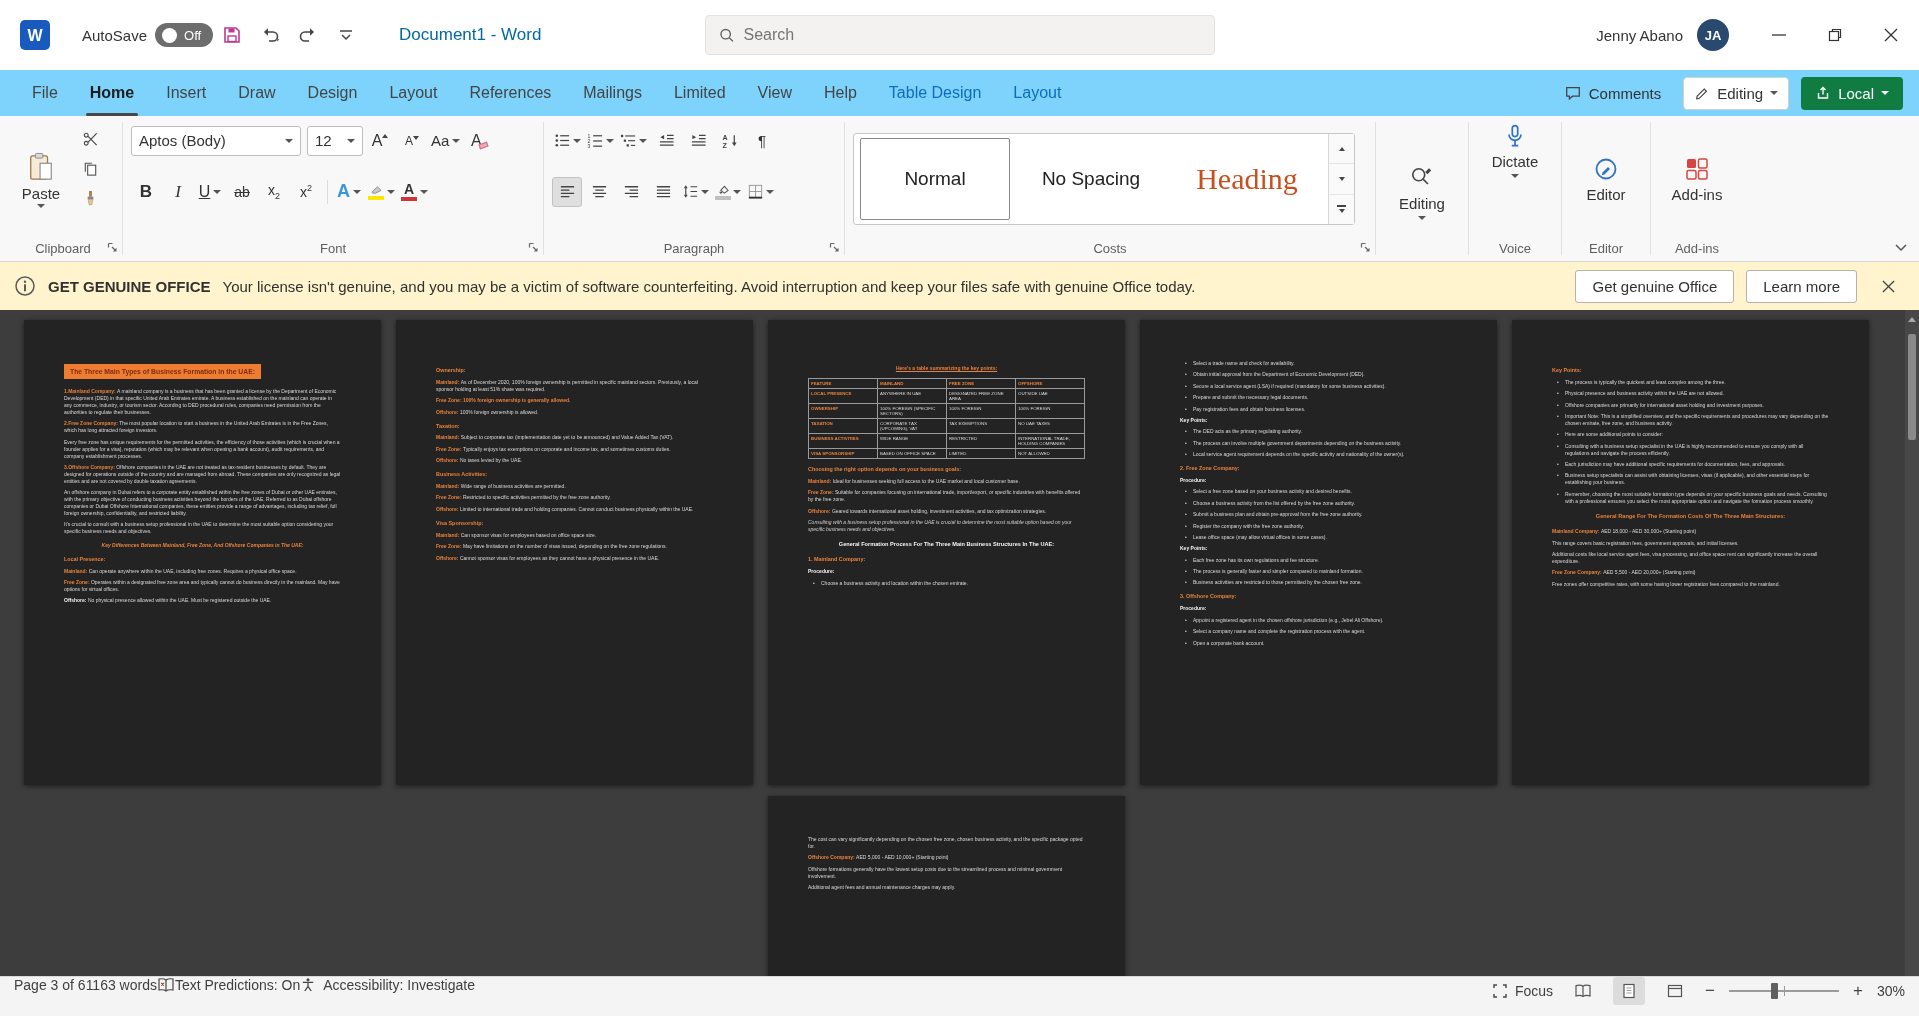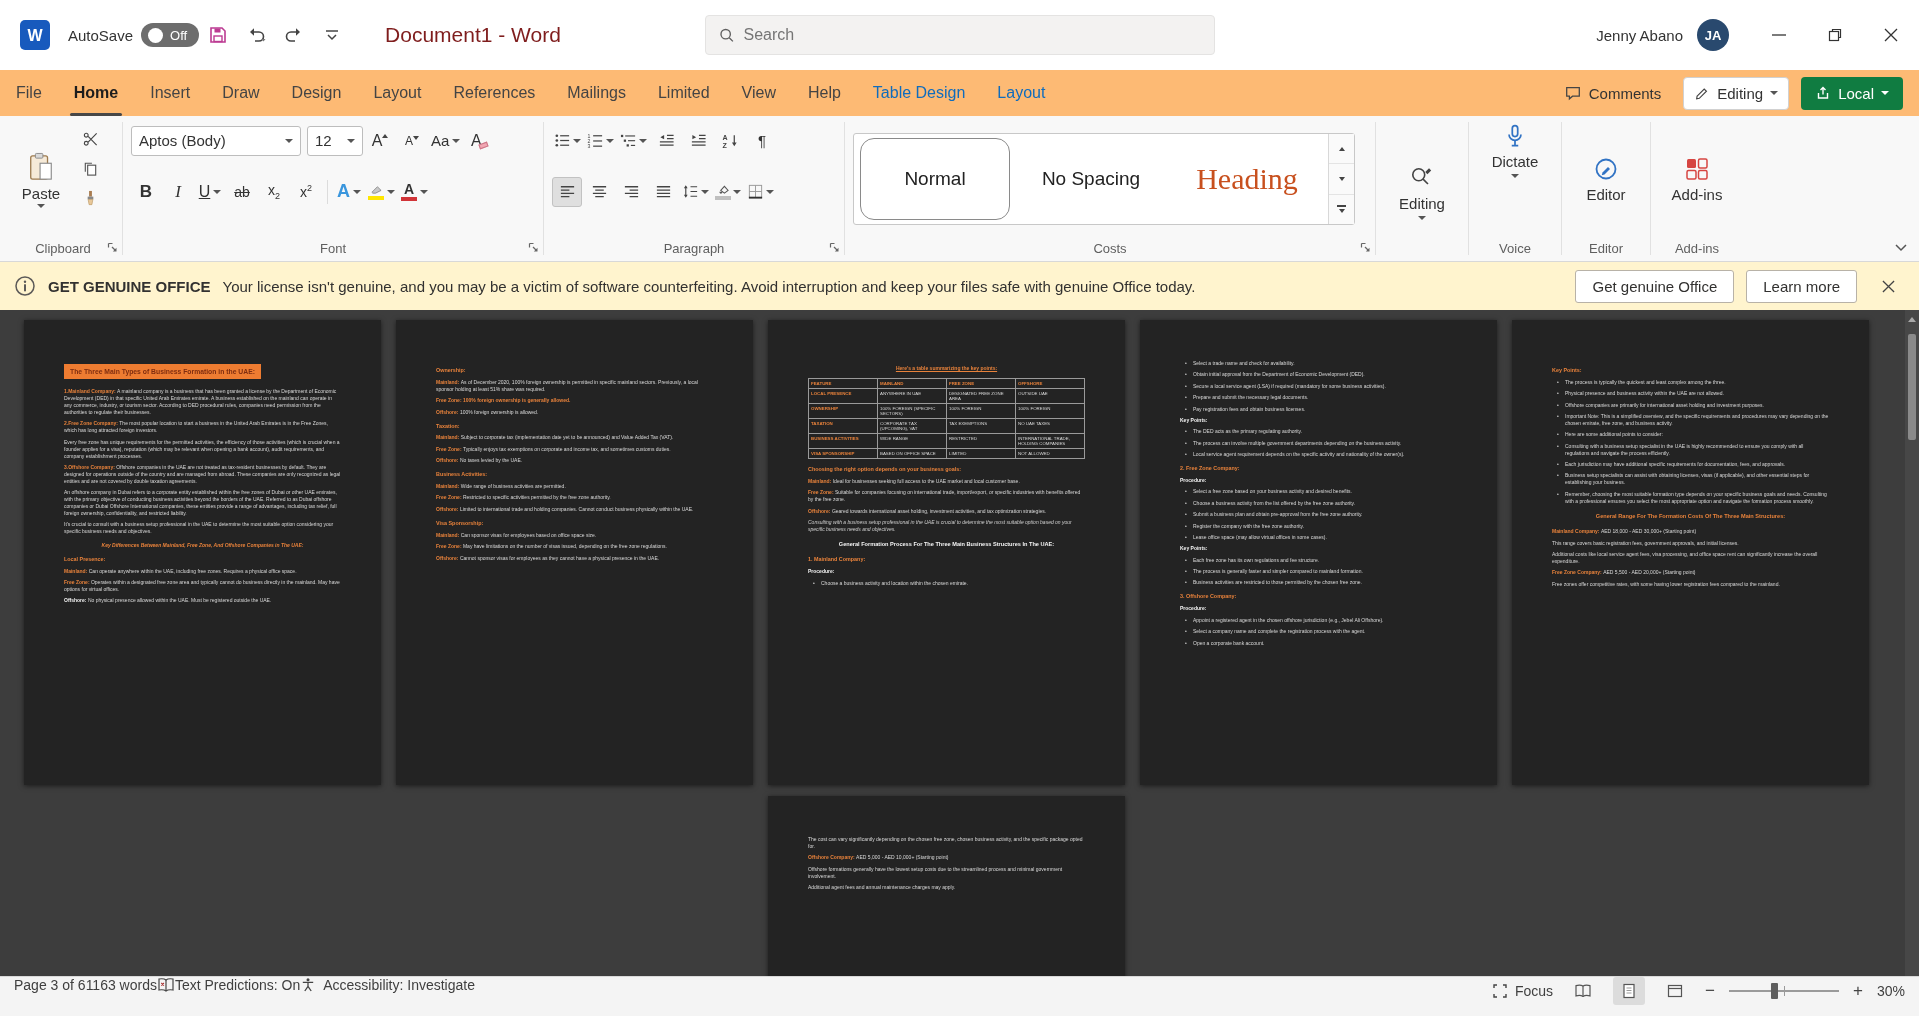--- a/index.html
+++ b/index.html
@@ -2,35 +2,35 @@
 <html><head>
 <meta charset="utf-8">
 <style>
   *{margin:0;padding:0;box-sizing:border-box}
   html,body{width:1919px;height:1016px;overflow:hidden;font-family:"Liberation Sans",sans-serif;background:#fff}
   .app{width:1919px;height:1016px;display:flex;flex-direction:column}
 
   
   .titlebar{height:70px;background:#fff;display:flex;align-items:center;padding-left:16px;position:relative;flex:none}
   .tb-ic{display:flex;align-items:center;justify-content:center;width:38px;height:38px;border-radius:4px}
-  .autosave{display:flex;align-items:center;gap:8px;margin-left:14px}
+  .autosave{display:flex;align-items:center;gap:8px;margin-left:28px}
   .autosave-label{font-size:15px;color:#333}
   .toggle{width:58px;height:24px;background:#6d6d6d;border-radius:12px;display:flex;align-items:center;padding:0 7px;gap:7px}
   .knob{width:15px;height:15px;background:#fff;border-radius:50%}
   .toggle-text{color:#fff;font-size:13px}
-  .doc-title{font-size:21px;color:#7f1d1d;margin-left:34px;white-space:nowrap}
+  .doc-title{font-size:17px;color:#0369a1;margin-left:34px;white-space:nowrap}
   .searchbox{position:absolute;left:50%;transform:translateX(-50%);top:15px;width:510px;height:40px;background:#f3f2f1;border:1px solid #e4e3e2;border-radius:4px;display:flex;align-items:center;padding:0 12px;gap:9px}
   .searchbox input{border:none;outline:none;background:transparent;font-size:16px;color:#555;width:100%;font-family:Liberation Sans, sans-serif}
   .tb-right{margin-left:auto;display:flex;align-items:center}
   .username{font-size:15px;color:#333;margin-right:14px}
   .avatar{width:32px;height:32px;border-radius:50%;background:#29496e;color:#fff;font-size:13px;font-weight:bold;display:flex;align-items:center;justify-content:center;margin-right:22px}
   .winbtn{width:56px;height:70px;display:flex;align-items:center;justify-content:center}
 
   
-  .tabrow{height:46px;display:flex;align-items:stretch;padding-left:0;background:#fdba74;flex:none}
+  .tabrow{height:46px;display:flex;align-items:stretch;padding-left:16px;background:#7dd3fc;flex:none}
   .tab{display:flex;align-items:center;padding:0 16px;font-size:16px;color:#444;position:relative;cursor:default;white-space:nowrap}
   .tab.active{color:#1d1d1d;font-weight:bold}
   .tab.active::after{content:"";position:absolute;left:12px;right:12px;bottom:0;height:3px;background:#474747;border-radius:2px}
   .tab.contextual{color:#0f6cbd}
   .tabrow-right{margin-left:auto;display:flex;align-items:center;gap:12px;padding-right:16px}
   .pillbtn{display:flex;align-items:center;gap:7px;font-size:15px;color:#333;background:none;border:none;padding:7px 10px;border-radius:4px;font-family:"Liberation Sans",sans-serif}
   .editmode-btn{border:1px solid #d1d1d1;background:#fff}
   .share-btn{background:#107c41;color:#fff;border:none;padding:8px 14px}
   .chev{width:0;height:0;border-left:4px solid transparent;border-right:4px solid transparent;border-top:4.5px solid #555;display:inline-block}
   .chev-w{border-top-color:#fff}
@@ -62,21 +62,21 @@
   .aa{font-size:15px}
   .tri-up{width:0;height:0;border-left:3.5px solid transparent;border-right:3.5px solid transparent;border-bottom:4.5px solid #444;display:inline-block}
   .tri-dn{width:0;height:0;border-left:3.5px solid transparent;border-right:3.5px solid transparent;border-top:4.5px solid #444;display:inline-block}
   .eraser{width:9px;height:5px;background:#f2a7b3;border:1px solid #cc7788;transform:rotate(-20deg);margin:10px 0 0 -3px}
   .fxA{font-size:18px;font-weight:bold;color:#3a96dd}
   .stack-ic{display:flex;flex-direction:column;align-items:center;line-height:1}
   .stack-ic .bar{width:16px;height:4px;margin-top:1px}
   .fcA{font-size:14px;font-weight:bold}
   .style-wrap{display:flex;height:92px;border:1px solid #c8c8c8;background:#fff;border-radius:3px;align-self:center}
   .style-cards{display:flex;gap:6px;padding:4px 6px;align-items:stretch}
-  .style-card{width:150px;display:flex;align-items:center;justify-content:center;border:1.5px solid transparent;border-radius:14px;background:#fff}
+  .style-card{width:150px;display:flex;align-items:center;justify-content:center;border:1.5px solid transparent;border-radius:2px;background:#fff}
   .style-card.selected{border-color:#8a8a8a}
   .sc-normal{font-size:19px;color:#222}
   .sc-heading{font-size:30px;color:#c8501e;font-family:"Liberation Serif",serif}
   .gal-arrows{display:flex;flex-direction:column;border-left:1px solid #d8d8d8}
   .gbtn{width:25px;flex:1;display:flex;flex-direction:column;align-items:center;justify-content:center;border-bottom:1px solid #e4e4e4;background:#fafafa}
   .gbtn:last-child{border-bottom:none}
   .morebar{width:9px;height:2px;background:#444;margin-bottom:2px}
   .bigbtn{width:80px;display:flex;flex-direction:column;align-items:center;justify-content:center;gap:4px;font-size:15px;color:#333;border-radius:4px}
   .ribbon-collapse{position:absolute;right:10px;bottom:8px}
 

